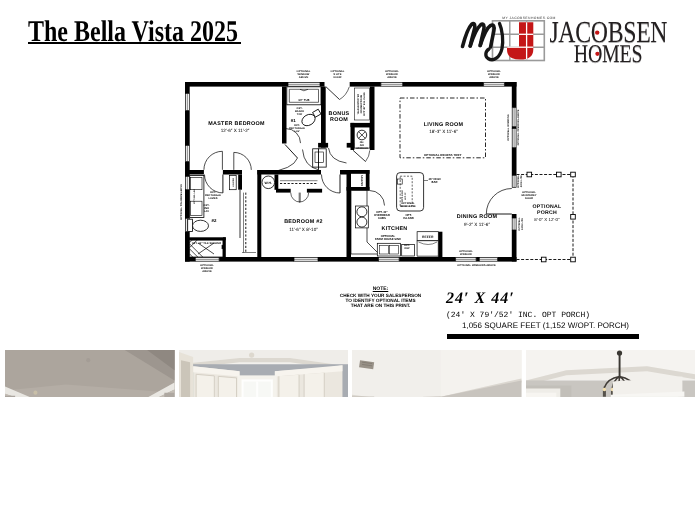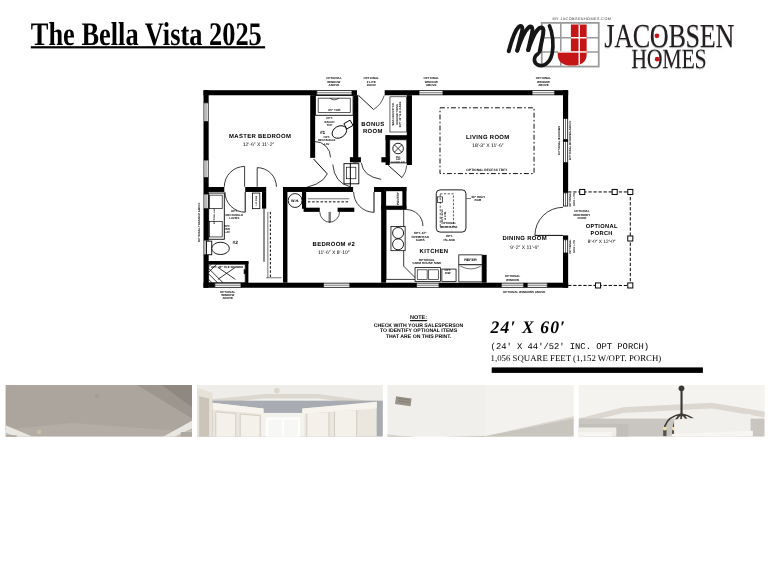--- a/index.html
+++ b/index.html
@@ -461,24 +461,24 @@
 <text font-size="3.4"><tspan x="427.7" y="237.7">REFER</tspan></text>
 </g>
 </g>
 </svg>
 
 <div class="abs" style="filter:grayscale(1);left:319.5px;top:287.2px;width:122px;text-align:center;font-size:4.7px;font-weight:bold;line-height:1.08;color:#000;">
 <div style="font-size:5px;line-height:1.15;text-decoration:underline;">NOTE:</div>
 <div>CHECK WITH YOUR SALESPERSON<br>TO IDENTIFY OPTIONAL ITEMS<br>THAT ARE ON THIS PRINT.</div>
 </div>
 
-<div class="abs" style="filter:grayscale(1);left:446px;top:290.8px;font-family:'Liberation Serif',serif;font-style:italic;font-weight:bold;font-size:16px;line-height:1;color:#000;letter-spacing:1px;">24′ X 60′</div>
-
-<div class="abs" style="filter:grayscale(1);left:446px;top:312.2px;font-family:'Liberation Mono',monospace;font-size:8px;line-height:1;color:#000;">(24' X 44'/52' INC. OPT PORCH)</div>
-<div class="abs" style="filter:grayscale(1);left:446px;top:321.6px;font-family:Liberation Serif, serif;font-size:8px;line-height:1;color:#000;text-align:right;">1,056 SQUARE FEET (1,152 W/OPT. PORCH)</div>
+<div class="abs" style="filter:grayscale(1);left:446px;top:290.8px;font-family:'Liberation Serif',serif;font-style:italic;font-weight:bold;font-size:16px;line-height:1;color:#000;letter-spacing:1px;">24′ X 44′</div>
+
+<div class="abs" style="filter:grayscale(1);left:446px;top:312.2px;font-family:'Liberation Mono',monospace;font-size:8px;line-height:1;color:#000;">(24' X 79'/52' INC. OPT PORCH)</div>
+<div class="abs" style="filter:grayscale(1);left:462px;top:321.6px;font-family:Liberation Sans, sans-serif;font-size:8px;line-height:1;color:#000;text-align:right;">1,056 SQUARE FEET (1,152 W/OPT. PORCH)</div>
 
 <div class="abs" style="left:446.7px;top:333.8px;width:192px;height:5.2px;background:#000;"></div>
 
 <svg class="abs" style="left:5px;top:350px;" width="169.5" height="169.5" viewBox="0 0 167 167" preserveAspectRatio="none">
 <g id="photo1">
 
 <rect x="0" y="0" width="167" height="56" fill="#b4ada5"></rect>
 <path d="M0,0 H167 V42 L60,34 0,40 Z" fill="#aca59d"></path>
 <path d="M118,0 H167 V30 Z" fill="#9d968f"></path>
 <path d="M140,0 H167 V20 Z" fill="#8f8881"></path>

